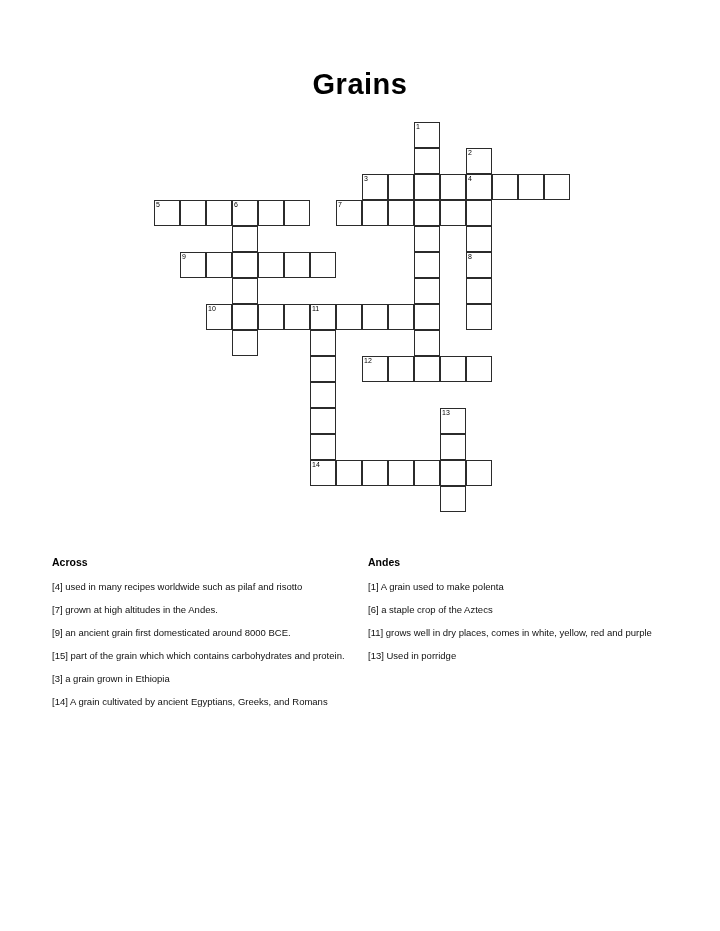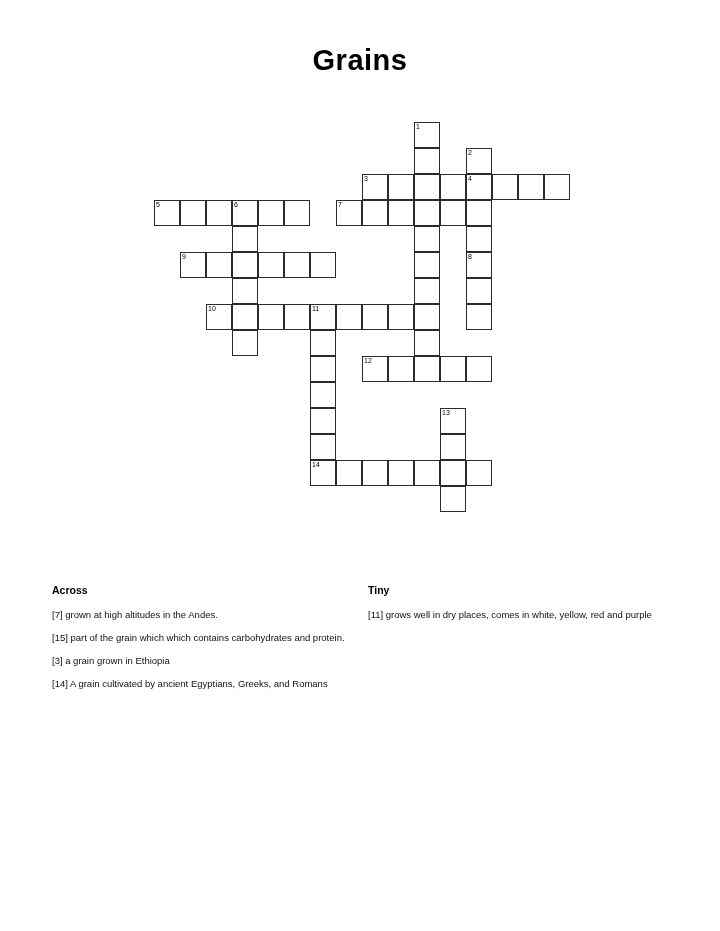--- a/index.html
+++ b/index.html
@@ -15,21 +15,21 @@
     position: relative;
     overflow: hidden;
   }
   #page {
     position: relative;
     width: 720px;
     height: 931px;
   }
   #title {
     position: absolute;
-    top: 44px;
+    top: 68px;
     left: 0;
     width: 720px;
     text-align: center;
     font-size: 29px;
     font-weight: bold;
     letter-spacing: 0.5px;
     color: #000;
   }
   #grid-wrap {
     position: absolute;
@@ -50,21 +50,21 @@
     position: absolute;
     top: 0px;
     left: 1px;
     font-size: 7px;
     line-height: 8px;
     color: #000;
     font-family: "Liberation Sans", sans-serif;
   }
   #clues {
     position: absolute;
-    top: 584px;
+    top: 556px;
     left: 0;
     width: 720px;
     height: 230px;
   }
   .clue-col {
     position: absolute;
     top: 0;
     width: 300px;
   }
   .col-across { left: 52px; }
@@ -185,24 +185,29 @@
       <div class="cell" style="left: 388px; top: 348px;"></div>
       <div class="cell" style="left: 414px; top: 348px;"></div>
       <div class="cell" style="left: 440px; top: 348px;"></div>
       <div class="cell" style="left: 466px; top: 348px;"></div>
       <div class="cell" style="left: 440px; top: 374px;"></div>
     </div>
 
   <div id="clues">
     <div class="clue-col col-across">
       <div class="clue-head">Across</div>
+      <div class="clue">[4] used in many recipes worldwide such as pilaf and risotto</div>
       <div class="clue">[7] grown at high altitudes in the Andes.</div>
+      <div class="clue">[9] an ancient grain first domesticated around 8000 BCE.</div>
       <div class="clue">[15] part of the grain which which contains carbohydrates and protein.</div>
       <div class="clue">[3] a grain grown in Ethiopia</div>
       <div class="clue">[14] A grain cultivated by ancient Egyptians, Greeks, and Romans</div>
     </div>
     <div class="clue-col col-down">
-      <div class="clue-head">Tiny</div>
+      <div class="clue-head">Andes</div>
+      <div class="clue">[1] A grain used to make polenta</div>
+      <div class="clue">[6] a staple crop of the Aztecs</div>
       <div class="clue">[11] grows well in dry places, comes in white, yellow, red and purple</div>
+      <div class="clue">[13] Used in porridge</div>
     </div>
   </div>
 
 </div>
 
 </body></html>

